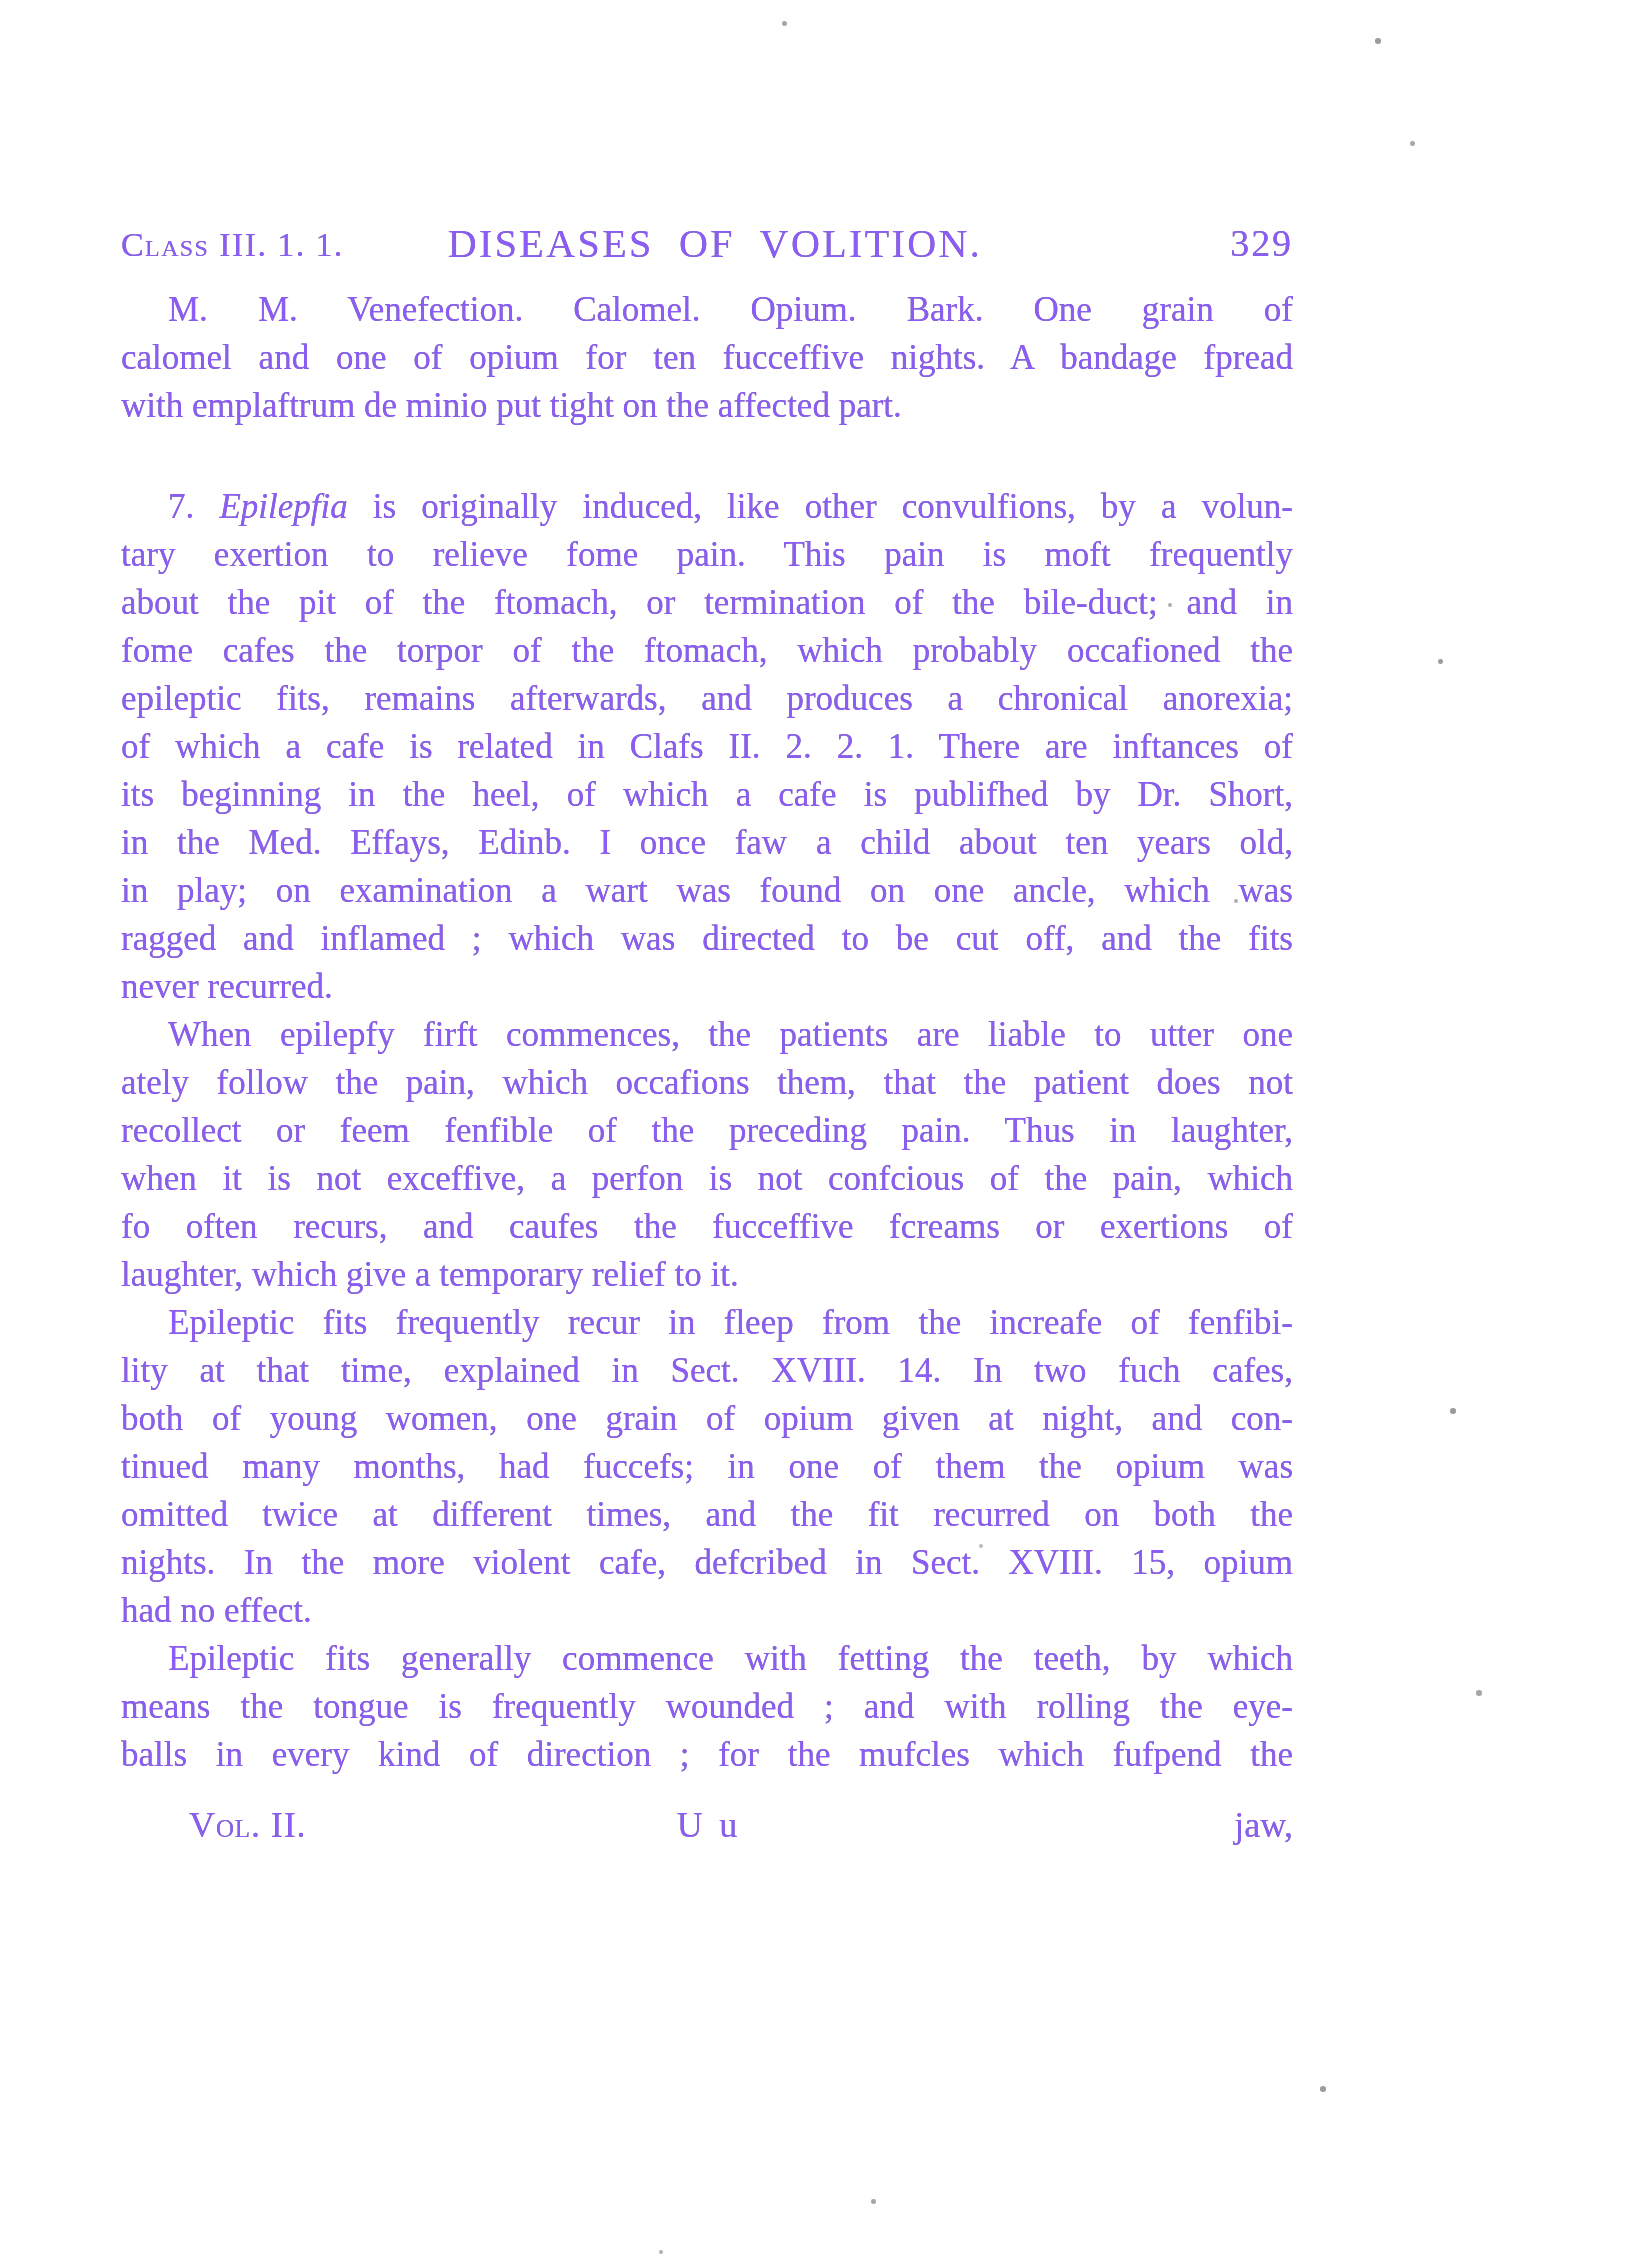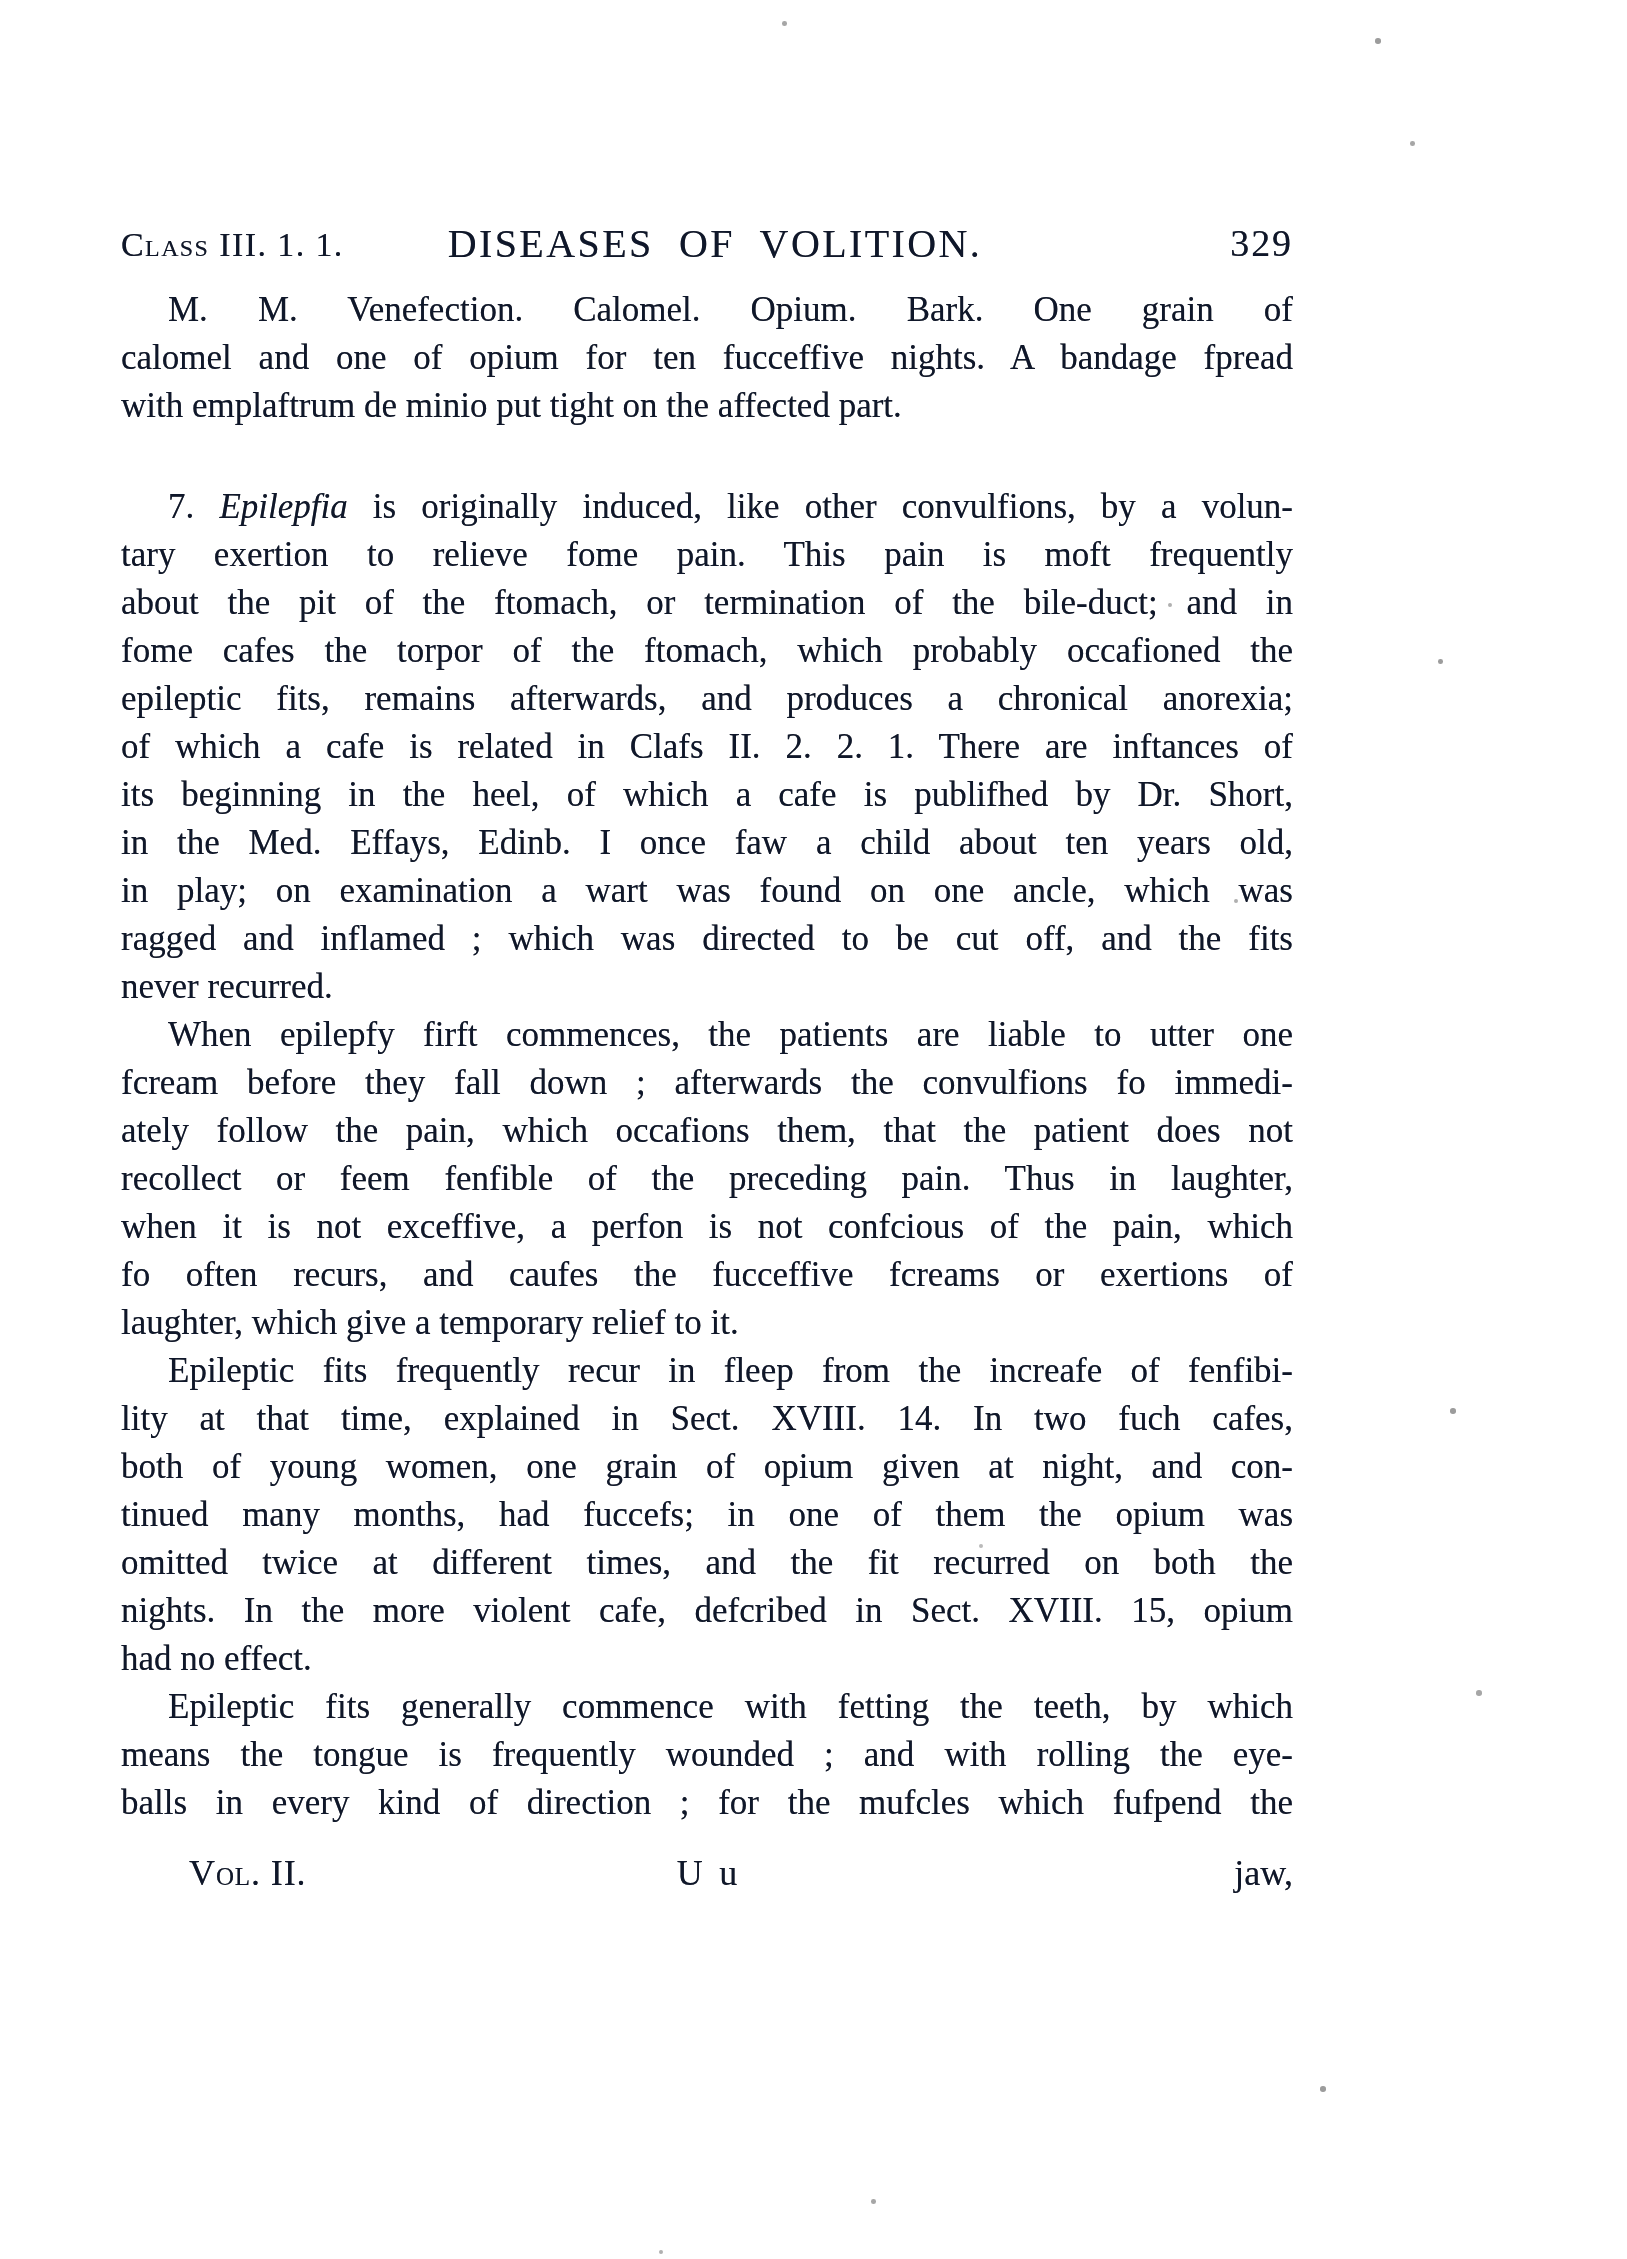--- a/index.html
+++ b/index.html
@@ -88,21 +88,21 @@
   .catchword { margin-left: auto; }
   .speck {
     position: absolute;
     background: #3a3a3a;
     border-radius: 50%;
   }
 </style>
 </head>
 <body>
 
-<div class="page" style="background: rgb(255, 255, 255); color: #0f172a;">
+<div class="page" style="background: rgb(255, 255, 255); color: #8b5cf6;">
   <div class="text-block">
 
     <div class="header">
       <span class="running-class">Class III. 1. 1.</span>
       <span class="running-title">DISEASES OF VOLITION.</span>
       <span class="page-number">329</span>
     </div>
 
     <div class="body">
         <div class="paragraph">
@@ -118,21 +118,20 @@
           <div class="line">epileptic fits, remains afterwards, and produces a chronical anorexia;</div>
           <div class="line">of which a cafe is related in Clafs II. 2. 2. 1. There are inftances of</div>
           <div class="line">its beginning in the heel, of which a cafe is publifhed by Dr. Short,</div>
           <div class="line">in the Med. Effays, Edinb. I once faw a child about ten years old,</div>
           <div class="line">in play; on examination a wart was found on one ancle, which was</div>
           <div class="line">ragged and inflamed ; which was directed to be cut off, and the fits</div>
           <div class="line lastleft">never recurred.</div>
         </div>
         <div class="paragraph">
           <div class="line first">When epilepfy firft commences, the patients are liable to utter one</div>
-          <div class="line">fcream before they fall down ; afterwards the convulfions fo immedi-</div>
           <div class="line">ately follow the pain, which occafions them, that the patient does not</div>
           <div class="line">recollect or feem fenfible of the preceding pain. Thus in laughter,</div>
           <div class="line">when it is not exceffive, a perfon is not confcious of the pain, which</div>
           <div class="line">fo often recurs, and caufes the fucceffive fcreams or exertions of</div>
           <div class="line lastleft">laughter, which give a temporary relief to it.</div>
         </div>
         <div class="paragraph">
           <div class="line first">Epileptic fits frequently recur in fleep from the increafe of fenfibi-</div>
           <div class="line">lity at that time, explained in Sect. XVIII. 14. In two fuch cafes,</div>
           <div class="line">both of young women, one grain of opium given at night, and con-</div>

